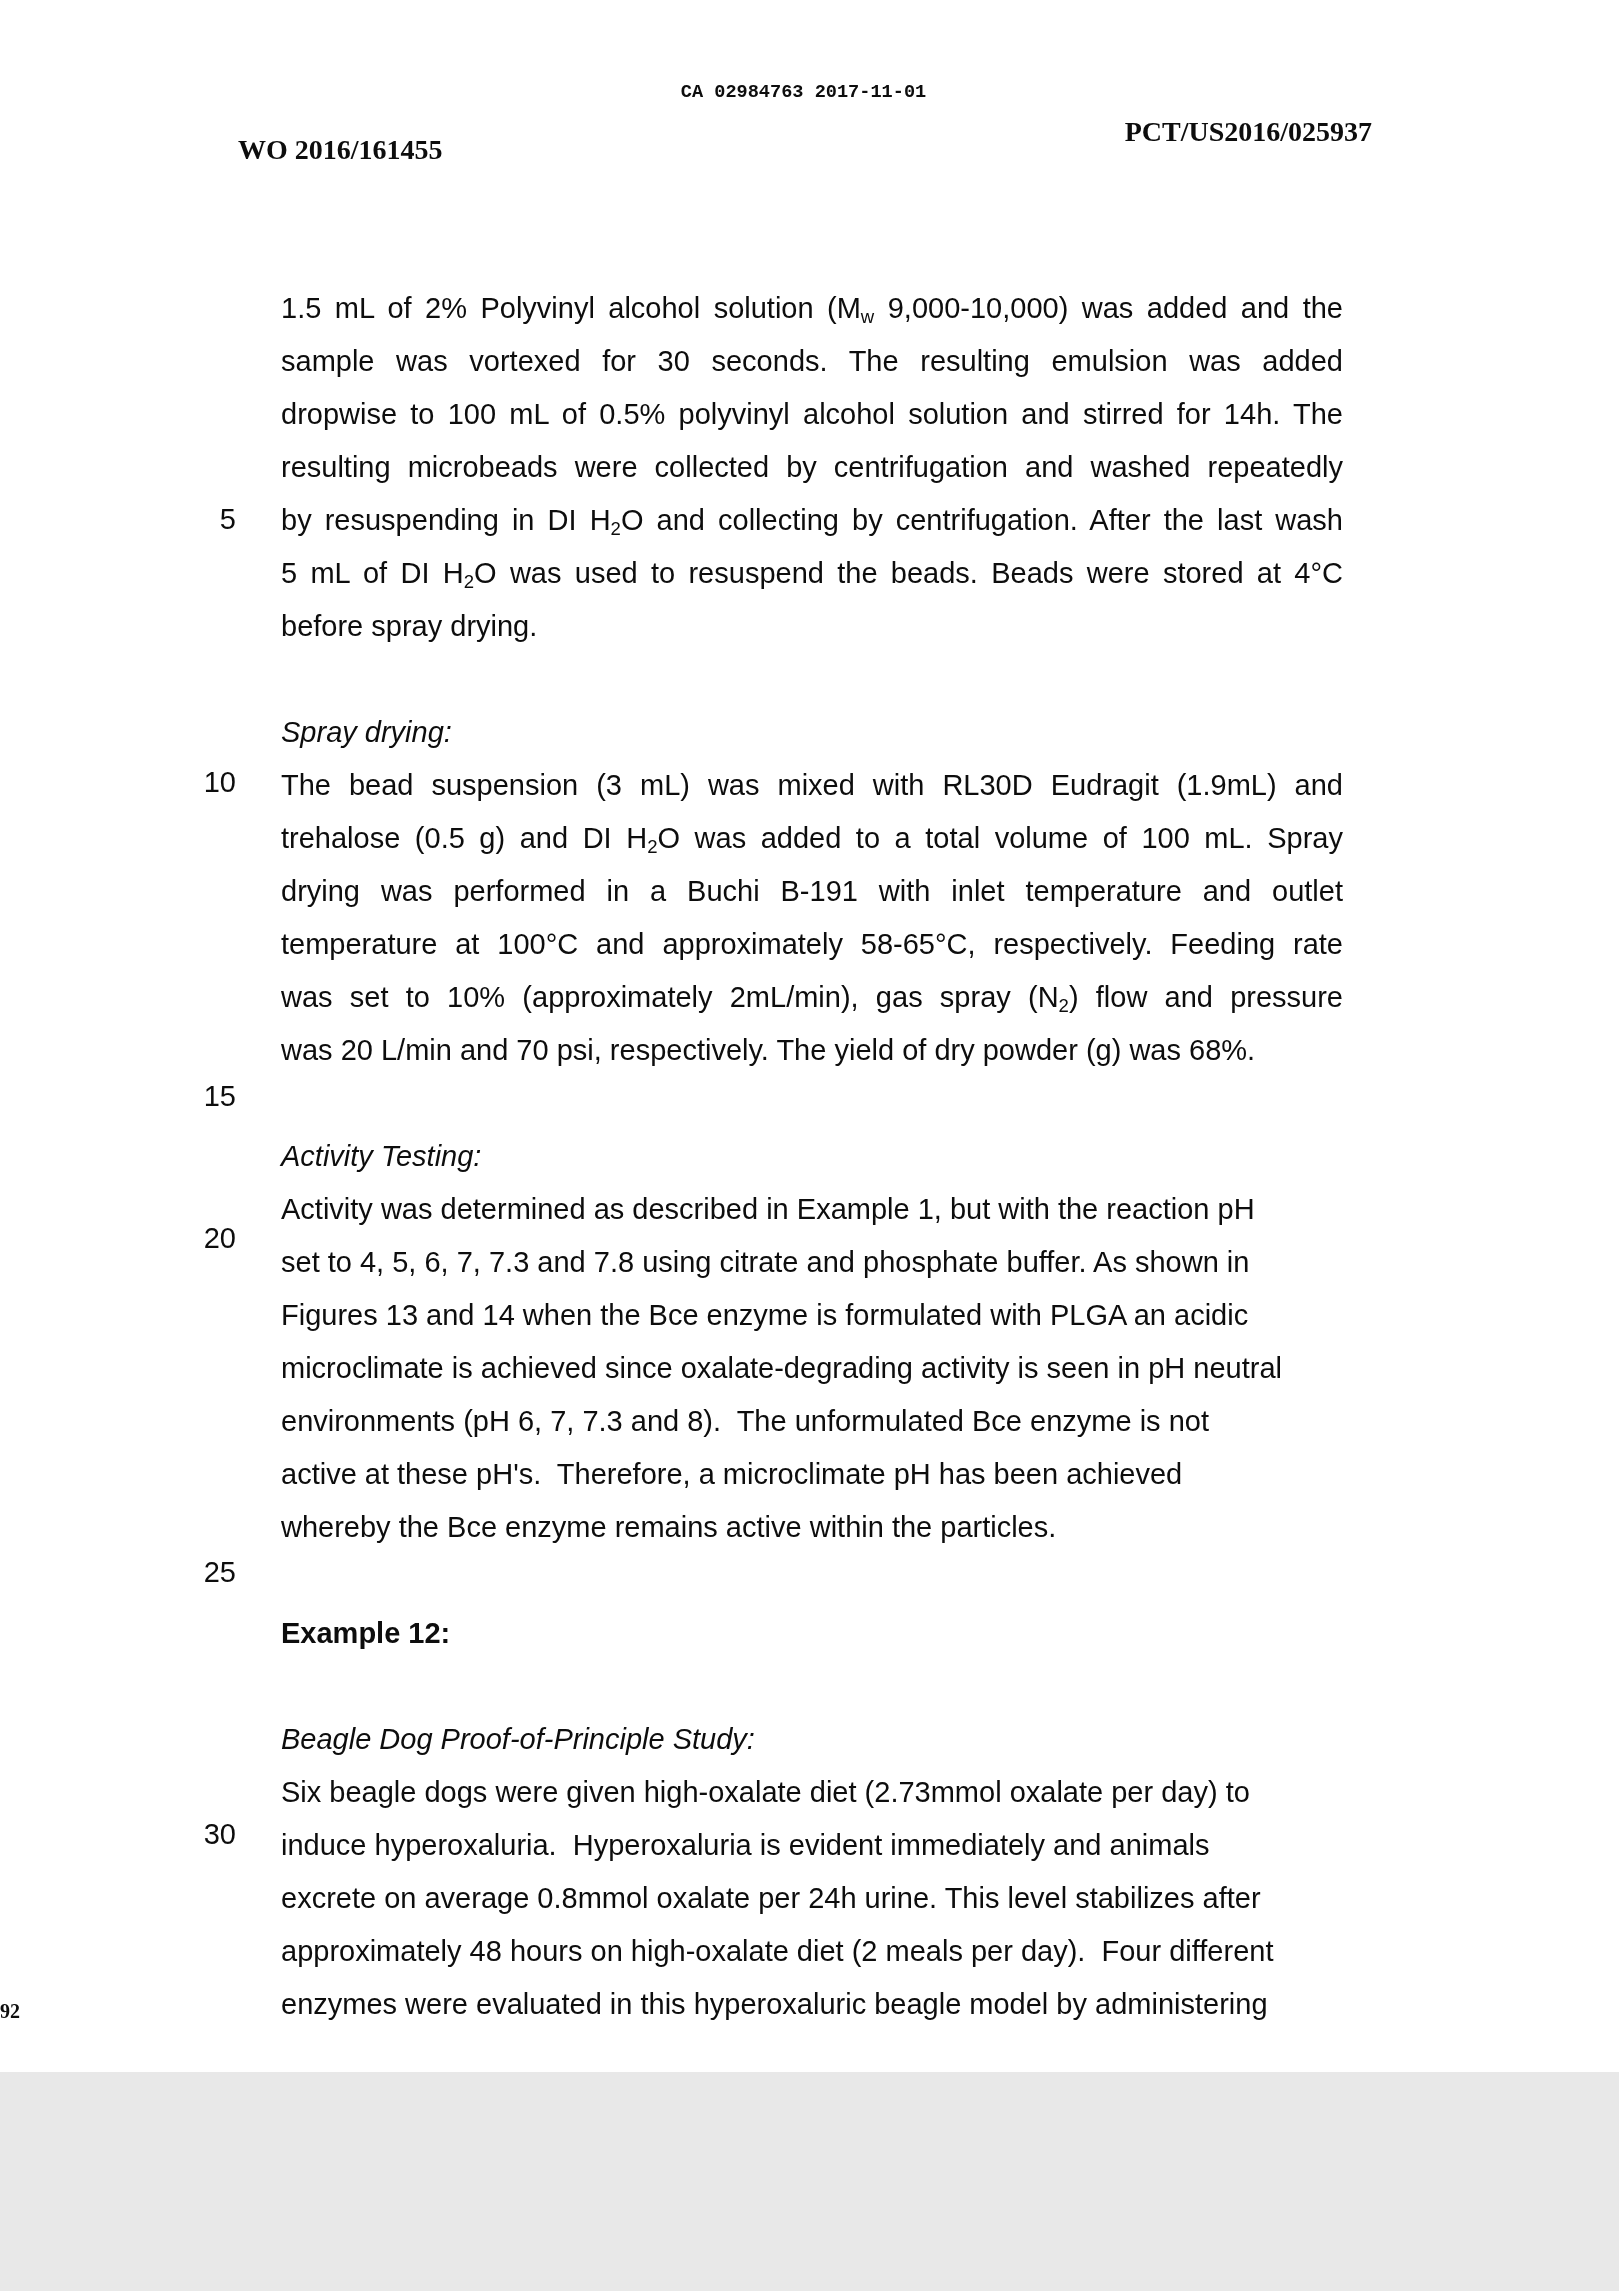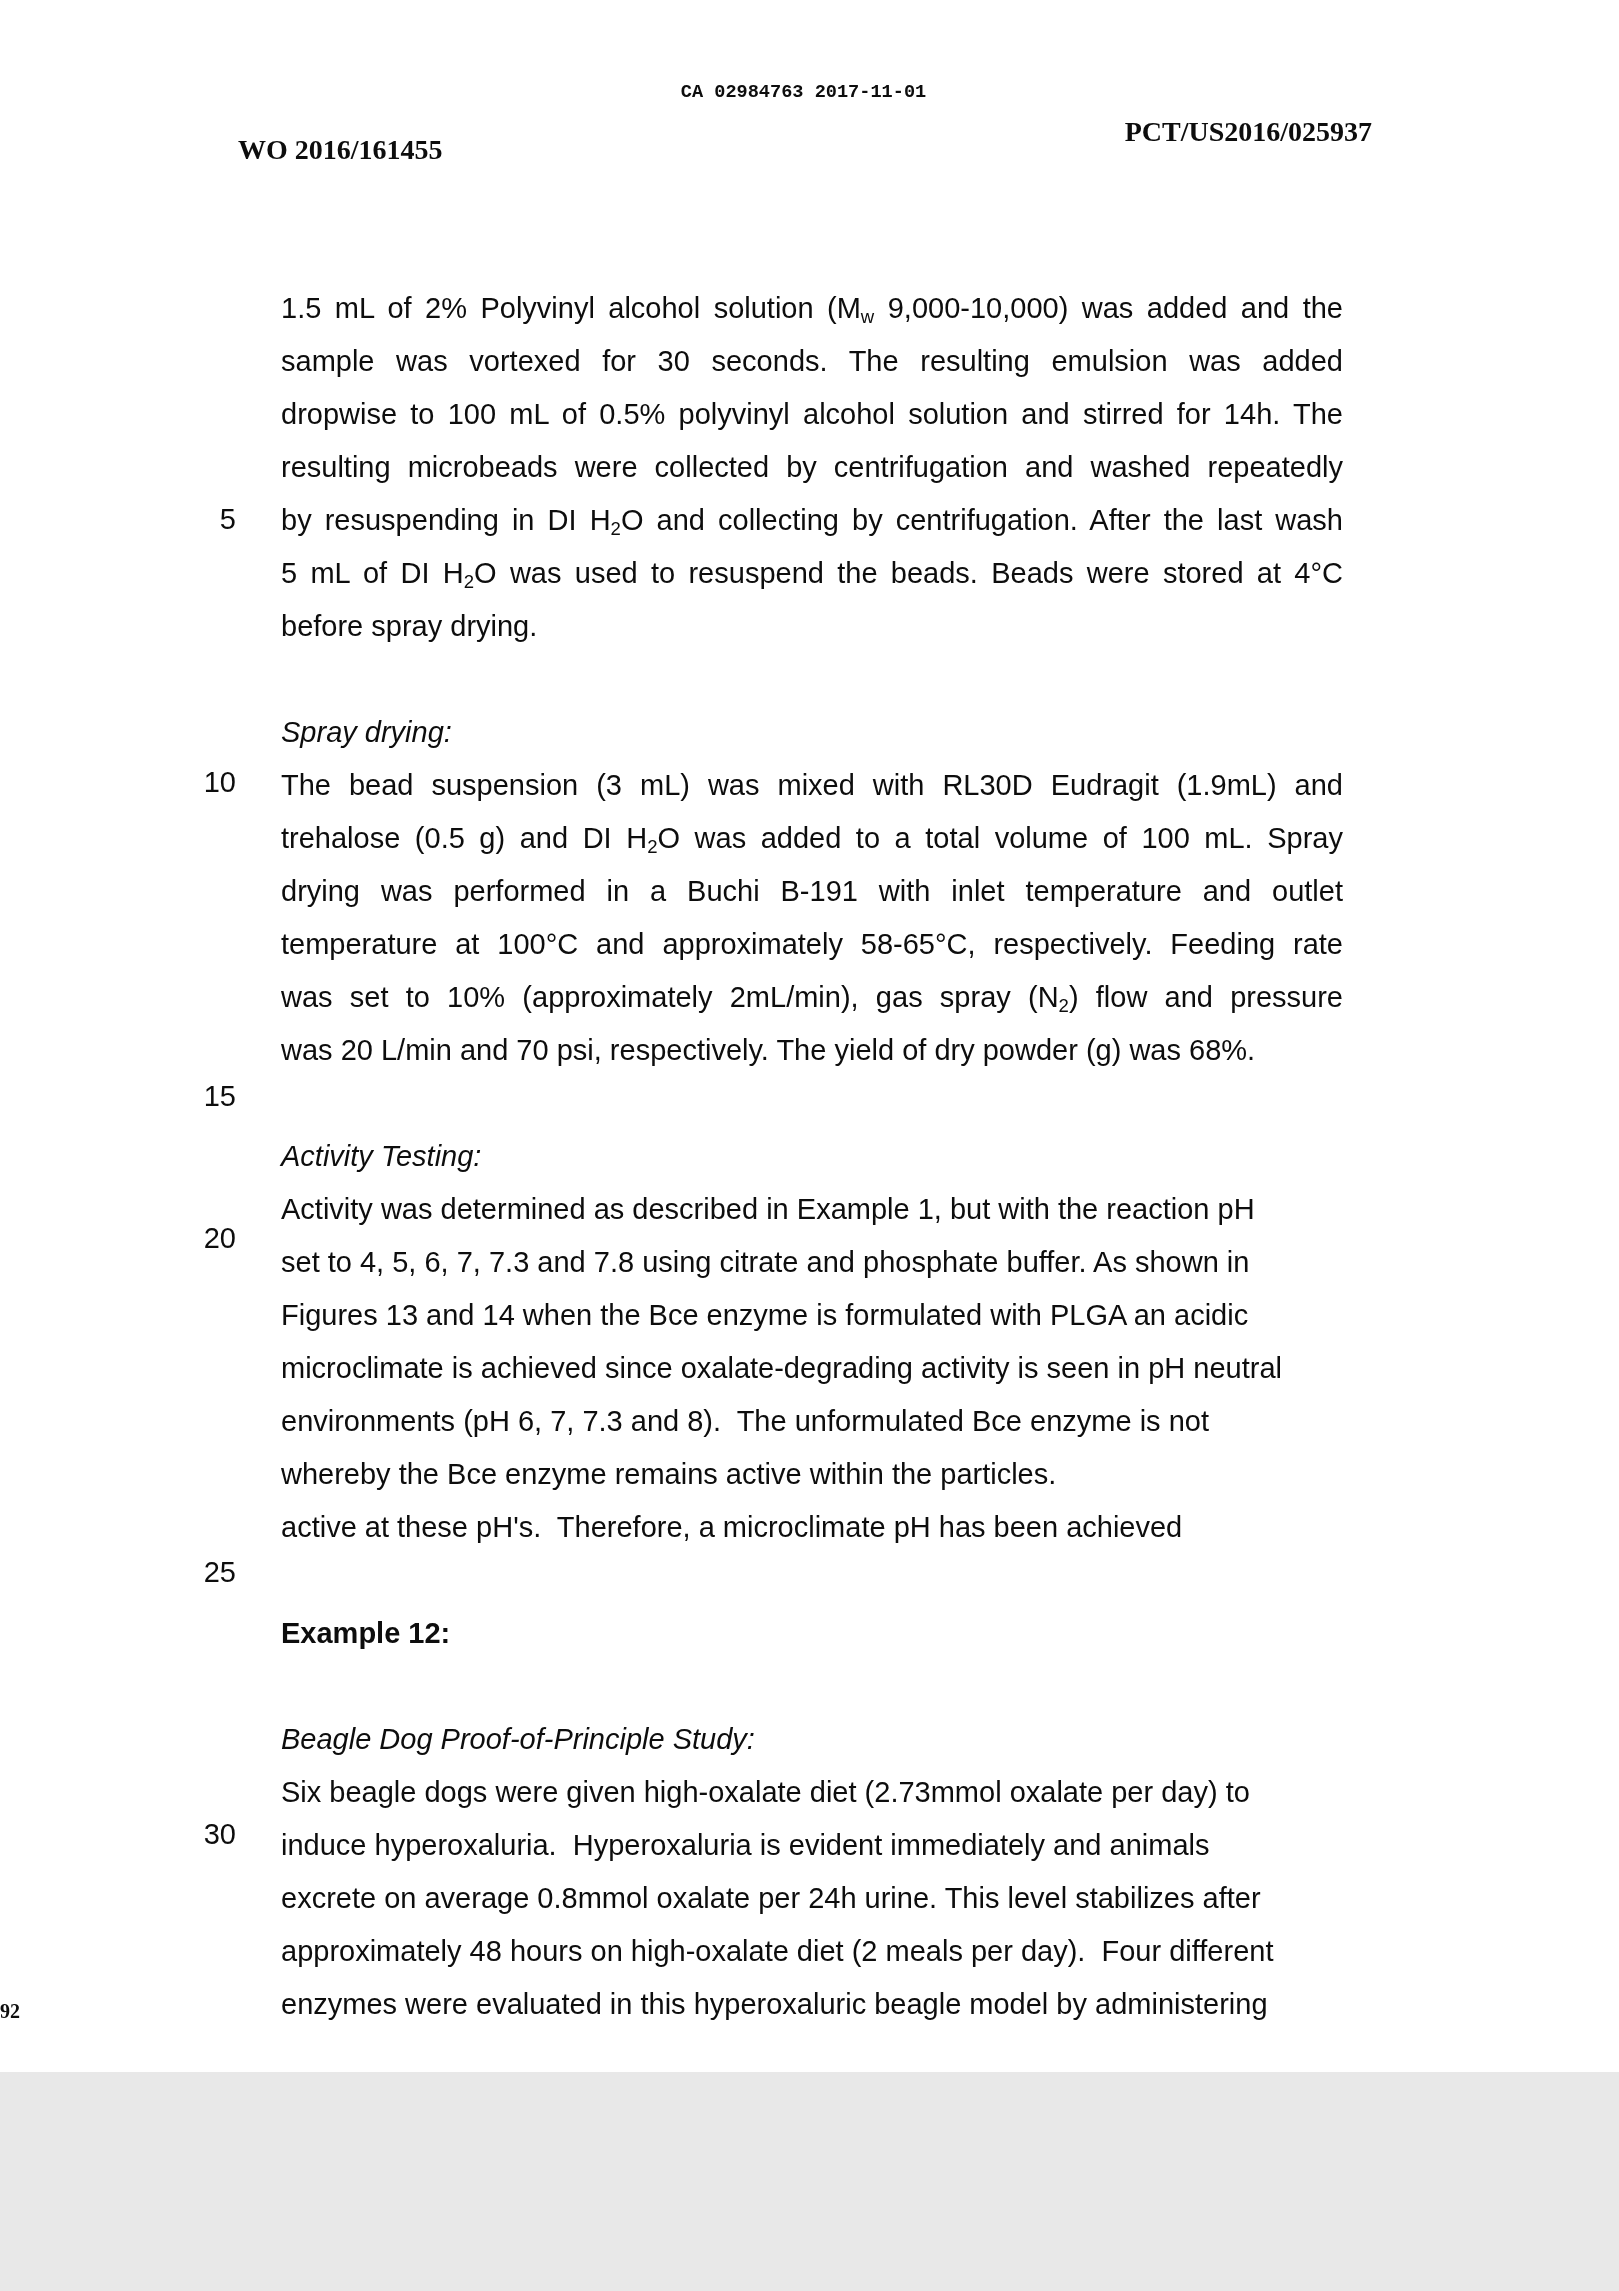--- a/index.html
+++ b/index.html
@@ -134,22 +134,22 @@
     <div class="ln j">temperature at 100°C and approximately 58-65°C, respectively. Feeding rate</div>
     <div class="ln j">was set to 10% (approximately 2mL/min), gas spray (N<sub>2</sub>) flow and pressure</div>
     <div class="ln">was 20 L/min and 70 psi, respectively. The yield of dry powder (g) was 68%.</div>
     <div class="ln"></div>
     <div class="ln it">Activity Testing:</div>
     <div class="ln">Activity was determined as described in Example 1, but with the reaction pH</div>
     <div class="ln">set to 4, 5, 6, 7, 7.3 and 7.8 using citrate and phosphate buffer. As shown in</div>
     <div class="ln">Figures 13 and 14 when the Bce enzyme is formulated with PLGA an acidic</div>
     <div class="ln">microclimate is achieved since oxalate-degrading activity is seen in pH neutral</div>
     <div class="ln">environments (pH 6, 7, 7.3 and 8).&nbsp; The unformulated Bce enzyme is not</div>
+    <div class="ln">active at these pH's.&nbsp; Therefore, a microclimate pH has been achieved</div>
     <div class="ln">whereby the Bce enzyme remains active within the particles.</div>
-    <div class="ln">active at these pH's.&nbsp; Therefore, a microclimate pH has been achieved</div>
     <div class="ln"></div>
     <div class="ln bd">Example 12:</div>
     <div class="ln"></div>
     <div class="ln it">Beagle Dog Proof-of-Principle Study:</div>
     <div class="ln">Six beagle dogs were given high-oxalate diet (2.73mmol oxalate per day) to</div>
     <div class="ln">induce hyperoxaluria.&nbsp; Hyperoxaluria is evident immediately and animals</div>
     <div class="ln">excrete on average 0.8mmol oxalate per 24h urine. This level stabilizes after</div>
     <div class="ln">approximately 48 hours on high-oxalate diet (2 meals per day).&nbsp; Four different</div>
     <div class="ln">enzymes were evaluated in this hyperoxaluric beagle model by administering</div>
   </div>

